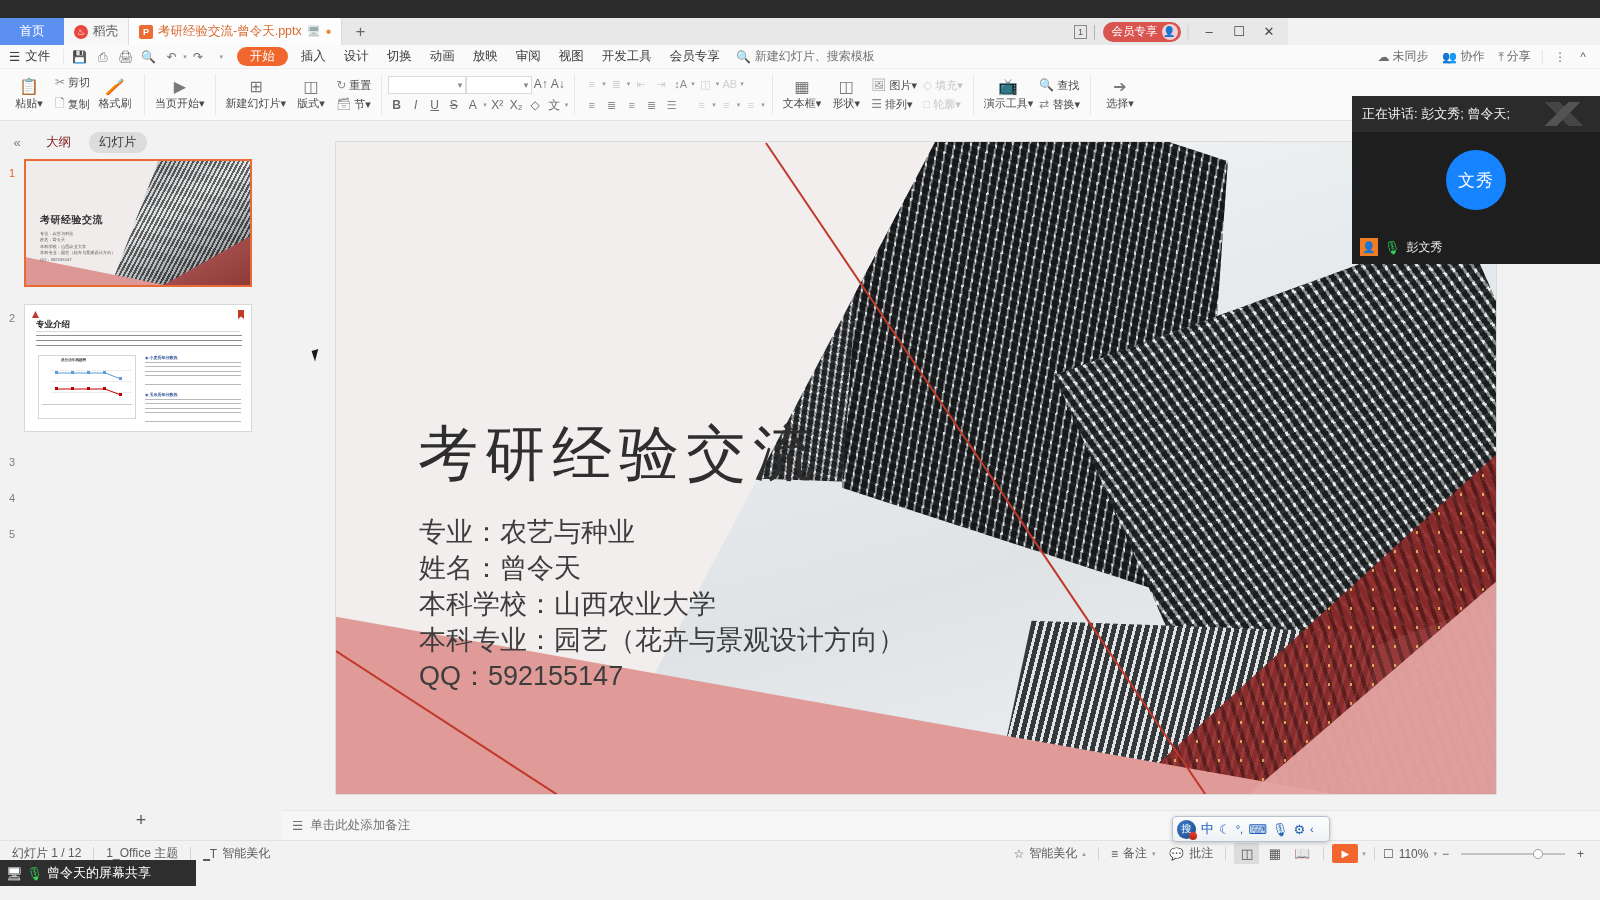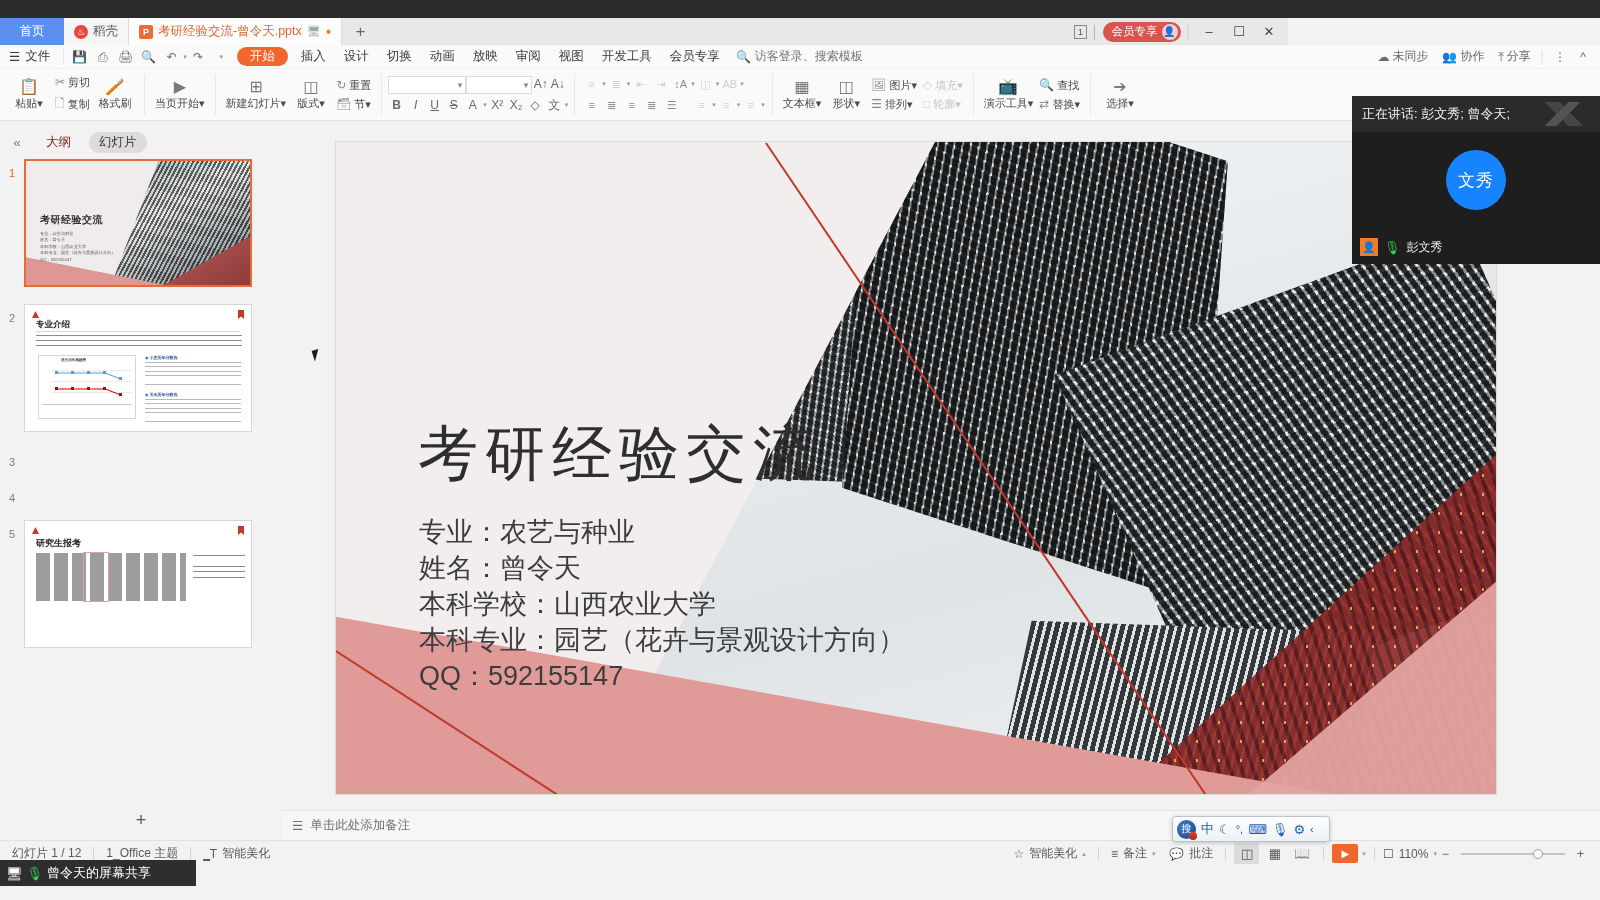--- a/index.html
+++ b/index.html
@@ -362,21 +362,21 @@
     </span>
   <span class="mi">
       <span>开发工具</span>
     </span>
   <span class="mi">
       <span>会员专享</span>
     </span>
 
   <span class="searchbox">
     <span>🔍</span>
-    <span>访客登录、搜索模板</span>
+    <span>新建幻灯片、搜索模板</span>
   </span>
 
   <span class="menu-right">
     <span class="mr-item">
       <span>☁</span>
       <span>未同步</span>
       </span>
     <span class="mr-item">
       <span>👥</span>
       <span>协作</span>
@@ -637,31 +637,20 @@
   <div class="thumbrow" style="margin-top:16px">
     <span class="thnum">3</span>
   </div>
 
   <div class="thumbrow" style="margin-top:16px">
     <span class="thnum">4</span>
   </div>
 
   <div class="thumbrow" style="margin-top:16px">
     <span class="thnum">5</span>
-    <div class="thumb">
-      <div style="position:absolute;left:7px;top:6px;width:7px;height:7px;background:#c0392b;clip-path:polygon(50% 0,100% 100%,0 100%)"></div>
-      <div style="position:absolute;right:7px;top:5px;width:6px;height:9px;background:#c0392b;clip-path:polygon(0 0,100% 0,100% 100%,50% 72%,0 100%)"></div>
-      <div style="position:absolute;left:11px;top:16px;font-size:9px;font-weight:bold;color:#222">研究生报考</div>
-      <div style="position:absolute;left:11px;top:32px;width:150px;height:48px;background:
-        repeating-linear-gradient(90deg,rgba(140,140,140,.85) 0 9%,transparent 9% 12%),
-        repeating-linear-gradient(transparent 0 4.2px,#fff 4.2px 8px)"></div>
-      <div style="position:absolute;left:58px;top:31px;width:26px;height:50px;border:1px solid #e0a0a0"></div>
-      <div style="position:absolute;left:168px;top:34px;width:52px;height:26px;background:
-        repeating-linear-gradient(#8a8a8a 0 .9px,transparent .9px 5.5px)"></div>
-    </div>
   </div>
 </div>
 <div id="panelscrolltrack"></div>
 <div id="panelscroll"></div>
 <div id="addslide">+</div>
 
 <div id="canvaswrap">
   <div id="slide">
     <div class="sl-photo">
       <div class="bldg bldg-a"></div>

